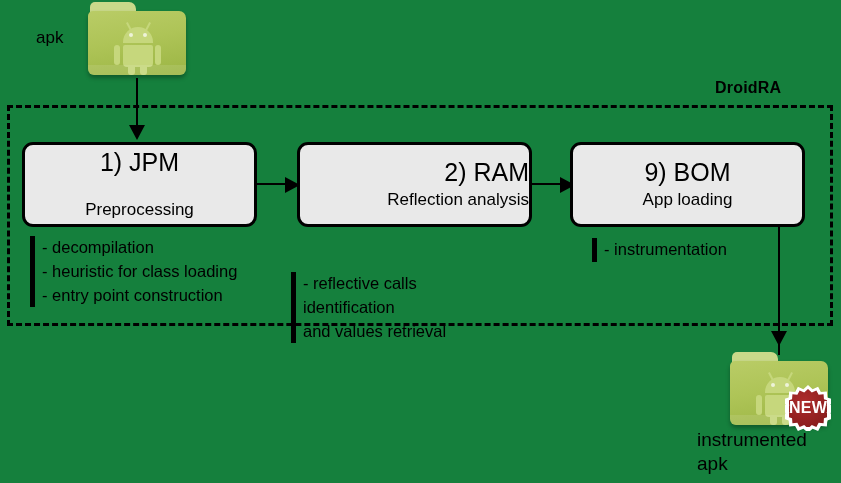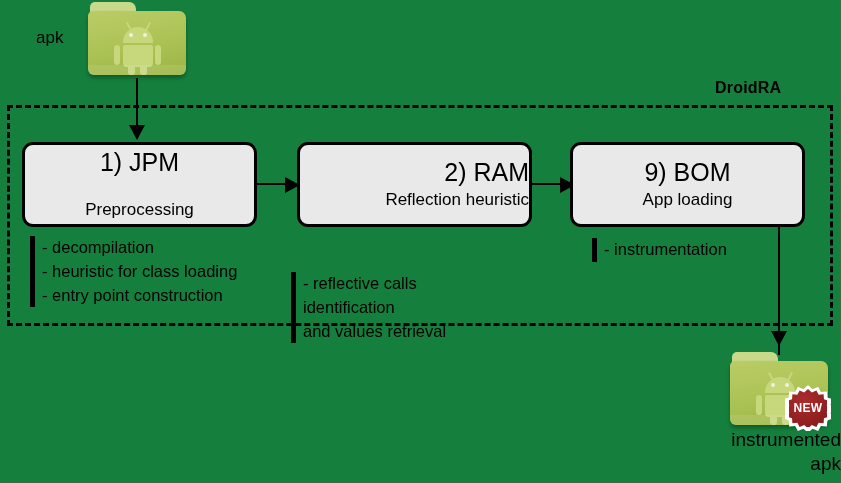--- a/index.html
+++ b/index.html
@@ -107,36 +107,36 @@
     background: radial-gradient(circle at 40% 32%, #ad2c2c 0%, #8e1f1f 70%, #7a1616 100%);
     clip-path: polygon(50% 0%,60% 9%,72% 4%,78% 15%,91% 14%,92% 27%,104% 31%,99% 43%,108% 52%,99% 61%,104% 73%,92% 77%,91% 90%,78% 89%,72% 100%,60% 95%,50% 104%,40% 95%,28% 100%,22% 89%,9% 90%,8% 77%,-4% 73%,1% 61%,-8% 52%,1% 43%,-4% 31%,8% 27%,9% 14%,22% 15%,28% 4%,40% 9%);
   }
   .new-badge .txt {
     position: absolute;
     inset: 0;
     display: flex;
     align-items: center;
     justify-content: center;
     color: #ffffff;
-    font-size: 12px;
+    font-size: 16px;
     font-weight: bold;
     letter-spacing: 0.3px;
   }
 
   
   .label {
     position: absolute;
     font-size: 17px;
     color: #000000;
     white-space: nowrap;
   }
   .label-center {
     position: absolute;
     font-size: 19px;
-    text-align: right;
+    text-align: left;
     line-height: 1.28;
     color: #000000;
   }
   .droidra-title {
     position: absolute;
     font-size: 16px;
     font-weight: bold;
     letter-spacing: 0.2px;
   }
 
@@ -252,21 +252,21 @@
     <div class="line">- decompilation</div>
     <div class="line">- heuristic for class loading</div>
     <div class="line">- entry point construction</div>
   </div>
 
   <div class="hline" style="left:257px; top:183px; width:30px;"></div>
   <div class="arrow-right" style="left:285px; top:177px;"></div>
 
   <div class="pbox" style="left:297px; top:142px; width:235px; height:85px;align-items:flex-end;">
     <div class="title">2) RAM</div>
-    <div class="subtitle">Reflection heuristic</div>
+    <div class="subtitle">Reflection analysis</div>
   </div>
 
   <div class="bullets" style="left:291px; top:236px; width:235px;margin-top:36px;">
     <div class="line">- reflective calls</div>
     <div class="line">  identification</div>
     <div class="line">  and values retrieval</div>
   </div>
 
   <div class="hline" style="left:532px; top:183px; width:30px;"></div>
   <div class="arrow-right" style="left:560px; top:177px;"></div>

